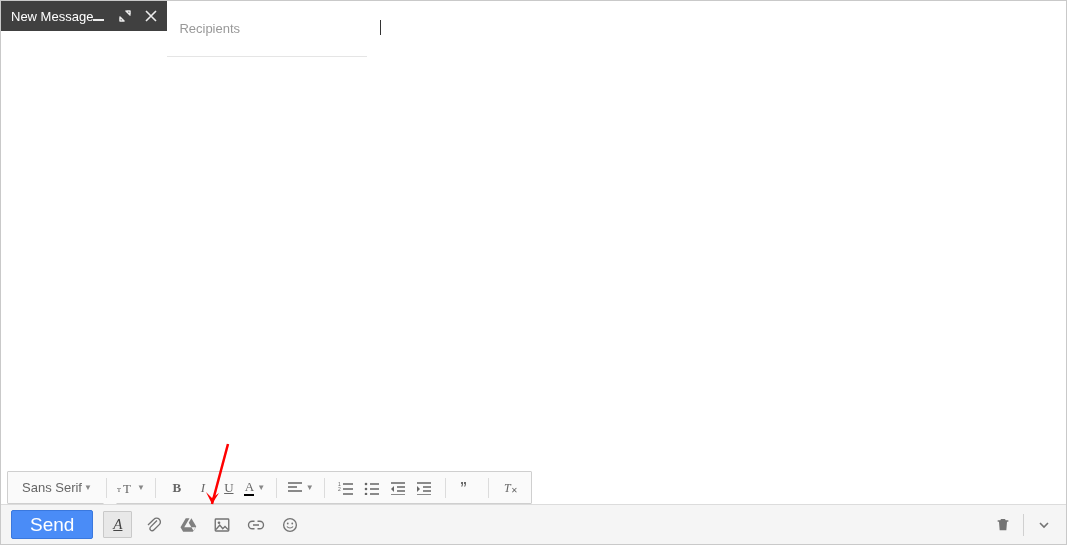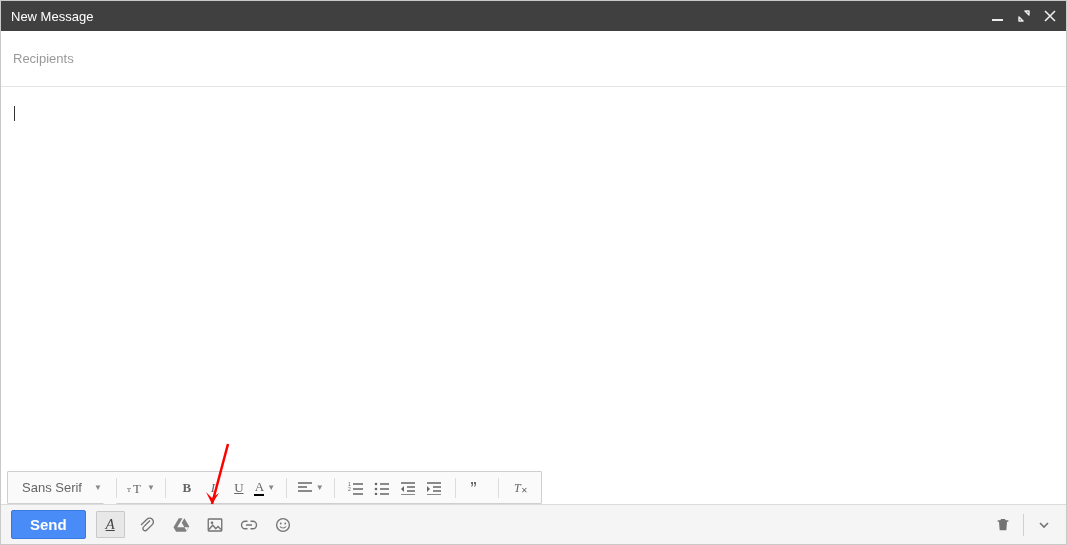--- a/index.html
+++ b/index.html
@@ -11,21 +11,21 @@
     width: 1067px;
     height: 545px;
     position: relative;
     overflow: hidden;
   }
   .window {
     position: absolute;
     top: 0; left: 0; right: 0; bottom: 0;
     border: 1px solid #c9c9c9;
     display: flex;
-    flex-direction: column;
+    flex-direction: row;
     background: #fff;
   }
   .titlebar {
     background: #404040;
     color: #fff;
     height: 30px;
     display: flex;
     align-items: center;
     justify-content: space-between;
     padding: 0 10px;
@@ -99,21 +99,21 @@
     height: 24px;
     display: flex;
     align-items: center;
     justify-content: center;
     color: #666;
     cursor: pointer;
     font-size: 13px;
     border-radius: 1px;
   }
   .font-select {
-    display:flex; align-items:center; gap:10px; color:#666;
+    display:flex; align-items:center; gap:0; color:#666;
     padding:0 4px;
   }
   .font-select .drop { font-size:8px; color:#888; margin-left:2px;}
   .size-btn { display:flex; align-items:center; gap:2px; color:#666; }
   .bold { font-weight:bold; font-family:"Times New Roman",serif;}
   .italic { font-style:italic; font-family:"Times New Roman",serif;}
   .underline { text-decoration: underline; font-family:"Times New Roman",serif;}
   .color-A { display:flex; flex-direction:column; align-items:center; line-height:1; }
   .color-A .bar { width:10px; height:2px; background:#000; margin-top:1px;}
   .actions-bar {
@@ -125,22 +125,22 @@
     padding: 0 10px;
     gap: 10px;
     position: absolute;
     bottom: 0;
     left: 0; right: 0;
   }
   .send-btn {
     background: #4a8cf7;
     color: #fff;
     border: 1px solid #3a78de;
-    font-weight: bold;
-    font-size: 15px;
+    font-weight: normal;
+    font-size: 19px;
     height: 29px;
     padding: 0 18px;
     border-radius: 2px;
     cursor: pointer;
   }
   .format-toggle {
     width: 29px; height: 27px;
     border: 1px solid #c9c9c9;
     background: #e8e8e8;
     display:flex; align-items:center; justify-content:center;

